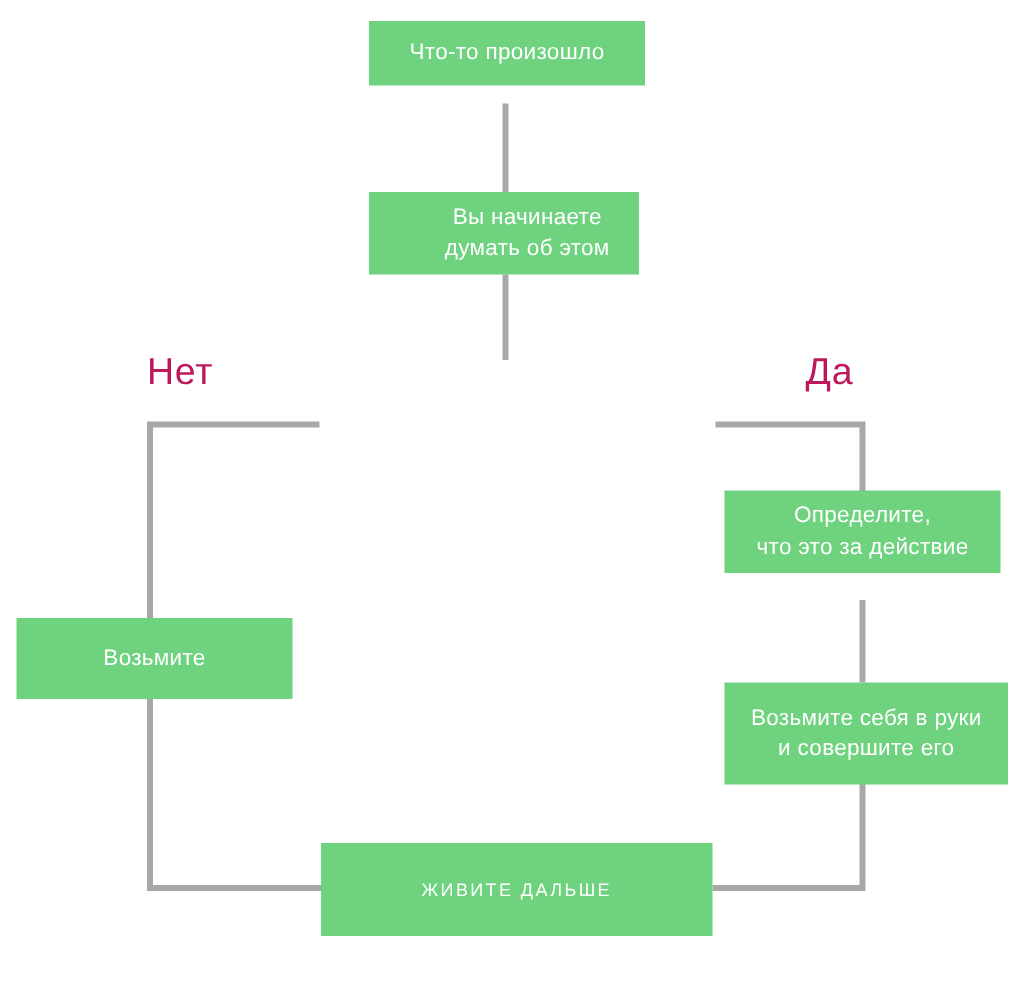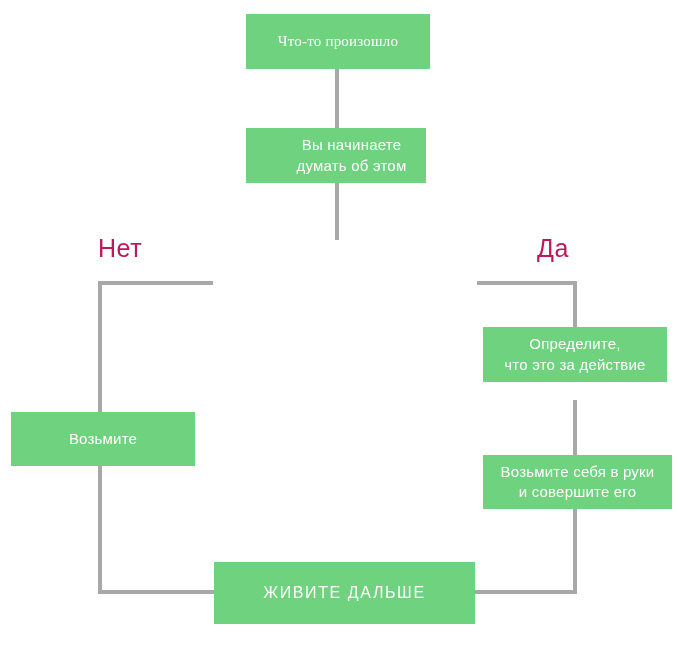--- a/index.html
+++ b/index.html
@@ -39,38 +39,38 @@
     letter-spacing: 0.2px;
     padding: 4px 8px;
     z-index: 2;
   }
   .node-text {
     display: block;
     white-space: pre-line;
   }
   .node.terminal .node-text {
     letter-spacing: 1.6px;
-    font-size: 16px;
+    font-size: 12px;
   }
   .branch-label {
     position: absolute;
     color: #be185d;
     font-size: 25px;
     font-weight: 400;
     letter-spacing: 0.5px;
     z-index: 3;
     white-space: nowrap;
   }
 
   
-  #node-event      { left: 246px; top: 14px;  width: 184px; height: 55px; font-family: Liberation Serif, serif; }
+  #node-event      { left: 246px; top: 14px;  width: 184px; height: 43px; }
   #node-thinking   { left: 246px; top: 128px; width: 180px; height: 55px; padding-left: 39px; }
   #node-decision   { left: 213px; top: 240px; width: 264px; height: 67px; }
   #node-identify   { left: 483px; top: 327px; width: 184px; height: 55px; }
-  #node-act        { left: 483px; top: 455px; width: 189px; height: 54px; }
+  #node-act        { left: 483px; top: 455px; width: 189px; height: 68px; }
   #node-letgo      { left: 11px;  top: 412px; width: 184px; height: 54px; }
   #node-liveon     { left: 214px; top: 562px; width: 261px; height: 62px; }
 
   
   #label-no  { left: 98px;  top: 234px; }
   #label-yes { left: 537px; top: 234px; }
 </style>
 </head>
 <body>
 

